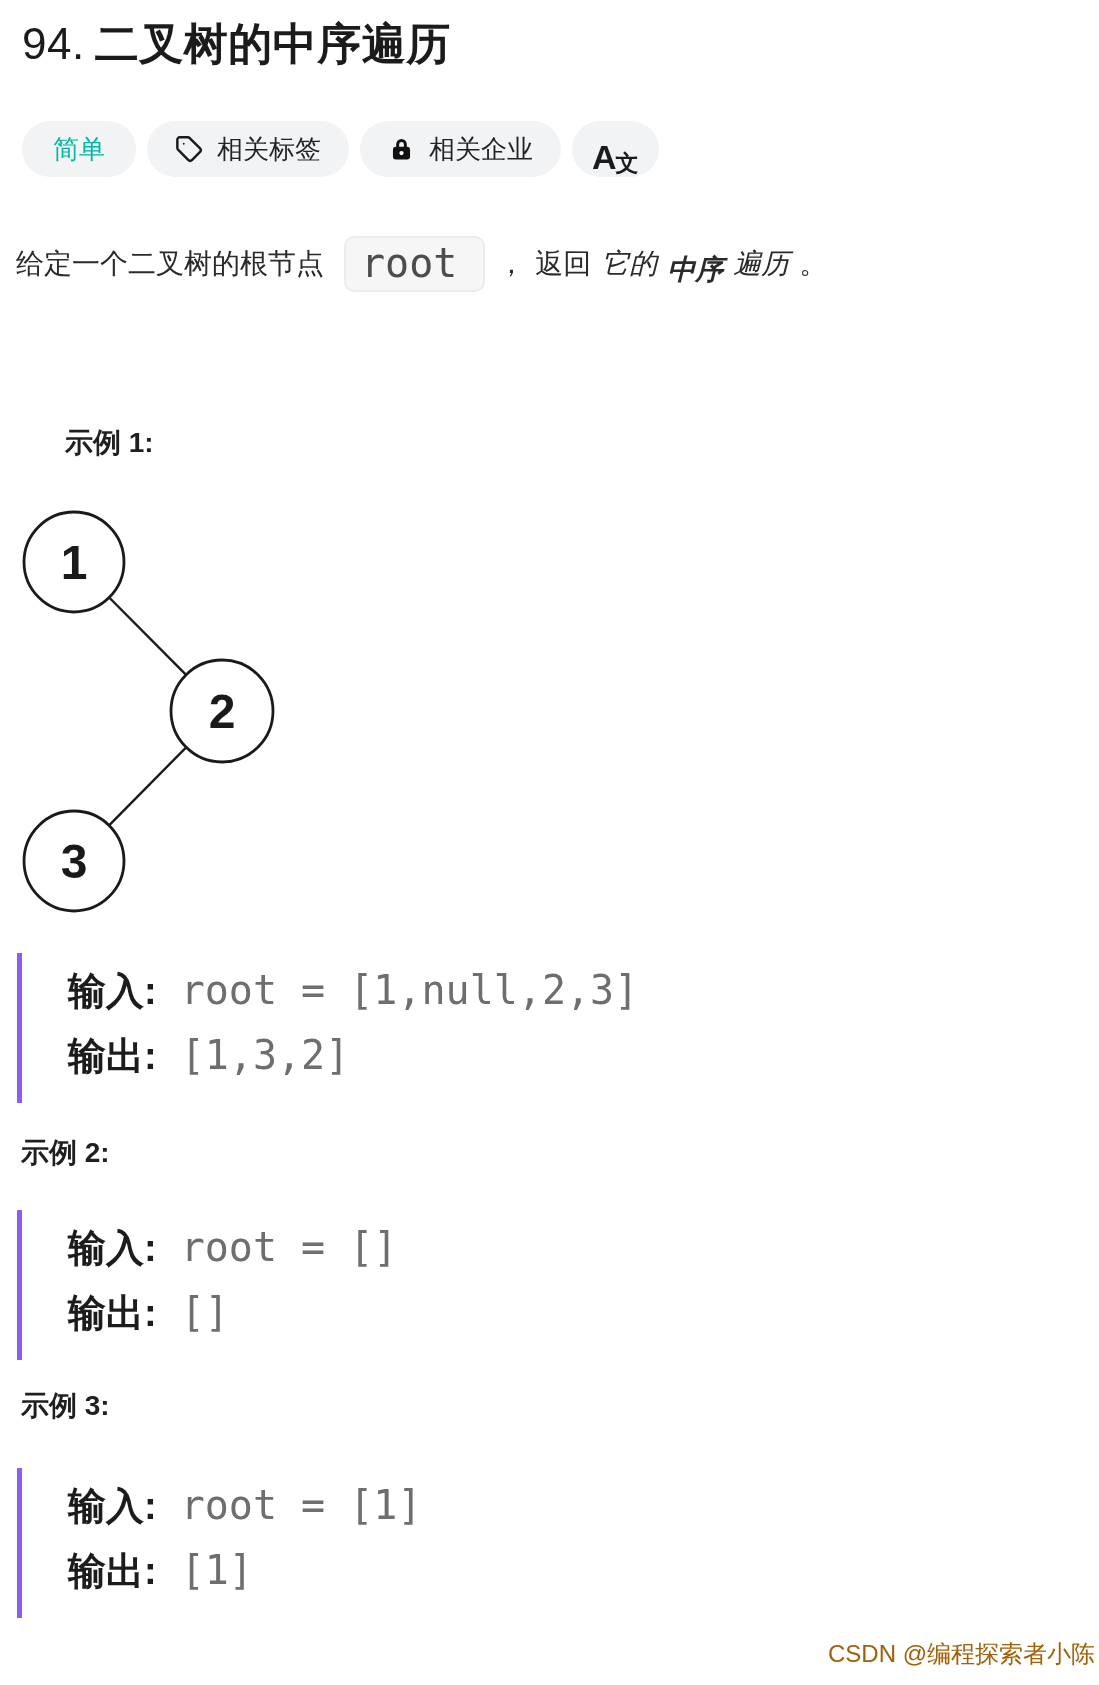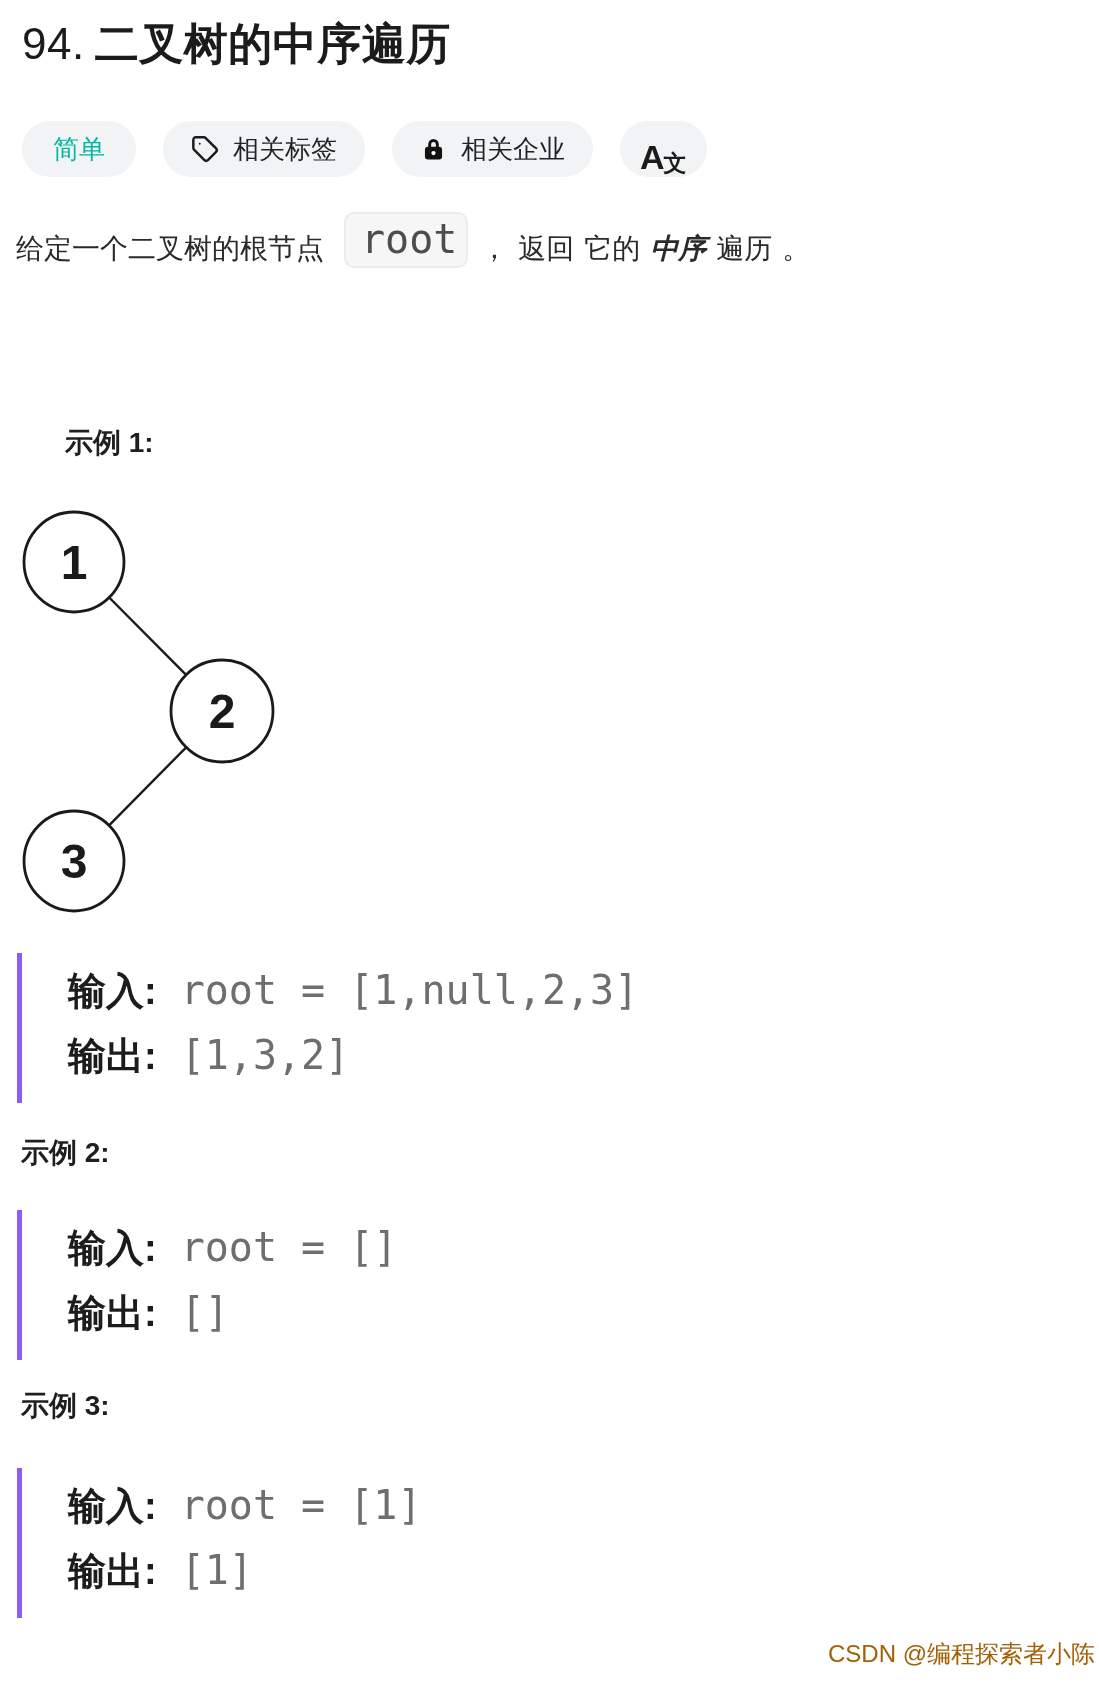--- a/index.html
+++ b/index.html
@@ -19,58 +19,58 @@
     font-size:44px; line-height:60px; color:#1b1b1b;
     letter-spacing:0.5px;
     white-space:nowrap;
   }
   .title .num { font-weight:400; margin-right:10px; }
   .title .txt { font-weight:700; }
 
   
   .badges {
     position:absolute; left:22px; top:121px;
-    display:flex; align-items:center; column-gap:27px;
+    display:flex; align-items:center; column-gap:11px;
   }
   .pill {
     height:56px; border-radius:28px;
     background:#f2f3f4;
     display:inline-flex; align-items:center; justify-content:center;
     padding:0 28px;
     font-size:26px; color:#1f2328;
     column-gap:14px;
     cursor:pointer;
     white-space:nowrap;
   }
   .pill-easy { color:#00b8a3; padding:0 31px; }
   .pill-icon { display:inline-flex; align-items:center; }
   .pill-translate { padding:0 20px; font-weight:700;align-items:flex-end; }
   .pill-translate .tr-a { font-size:34px; font-weight:700; color:#1b1b1b; }
   .pill-translate .tr-wen { font-size:23px; font-weight:700; color:#1b1b1b; margin-left:-1px; position:relative; top:2px; }
 
   
   .description {
-    position:absolute; left:16px; top:212px;
-    display:flex; align-items:flex-end;
+    position:absolute; left:16px; top:236px;
+    display:flex; align-items:center;
     font-size:28px; color:#2a2a2a;
     white-space:nowrap;
   }
   .description .seg { margin-right:10px; }
   .description .seg:last-child { margin-right:0; }
   .code-chip {
     display:inline-flex; align-items:center;
     margin:0 12px 0 10px;
     background:#f6f6f7;
     border:2px solid #ececec;
     border-radius:10px;
-    padding:1px 9px 3px 15px;
+    padding:1px 26px 3px 15px;
     font-family:"DejaVu Sans Mono","Liberation Mono",monospace;
     font-size:40px; color:#4d4d4d; line-height:48px;
   }
-  .it  { }
+  .it  { font-style:italic; }
   .bit { font-style:italic; font-weight:700;margin-top:12px; }
 
   
   .example-label {
     position:absolute; left:21px;
     font-size:28px; font-weight:700; color:#1f1f1f;
     white-space:nowrap;
   }
   .label-1 { top:424px;margin-left:44px; }
   .label-2 { top:1134px; }

